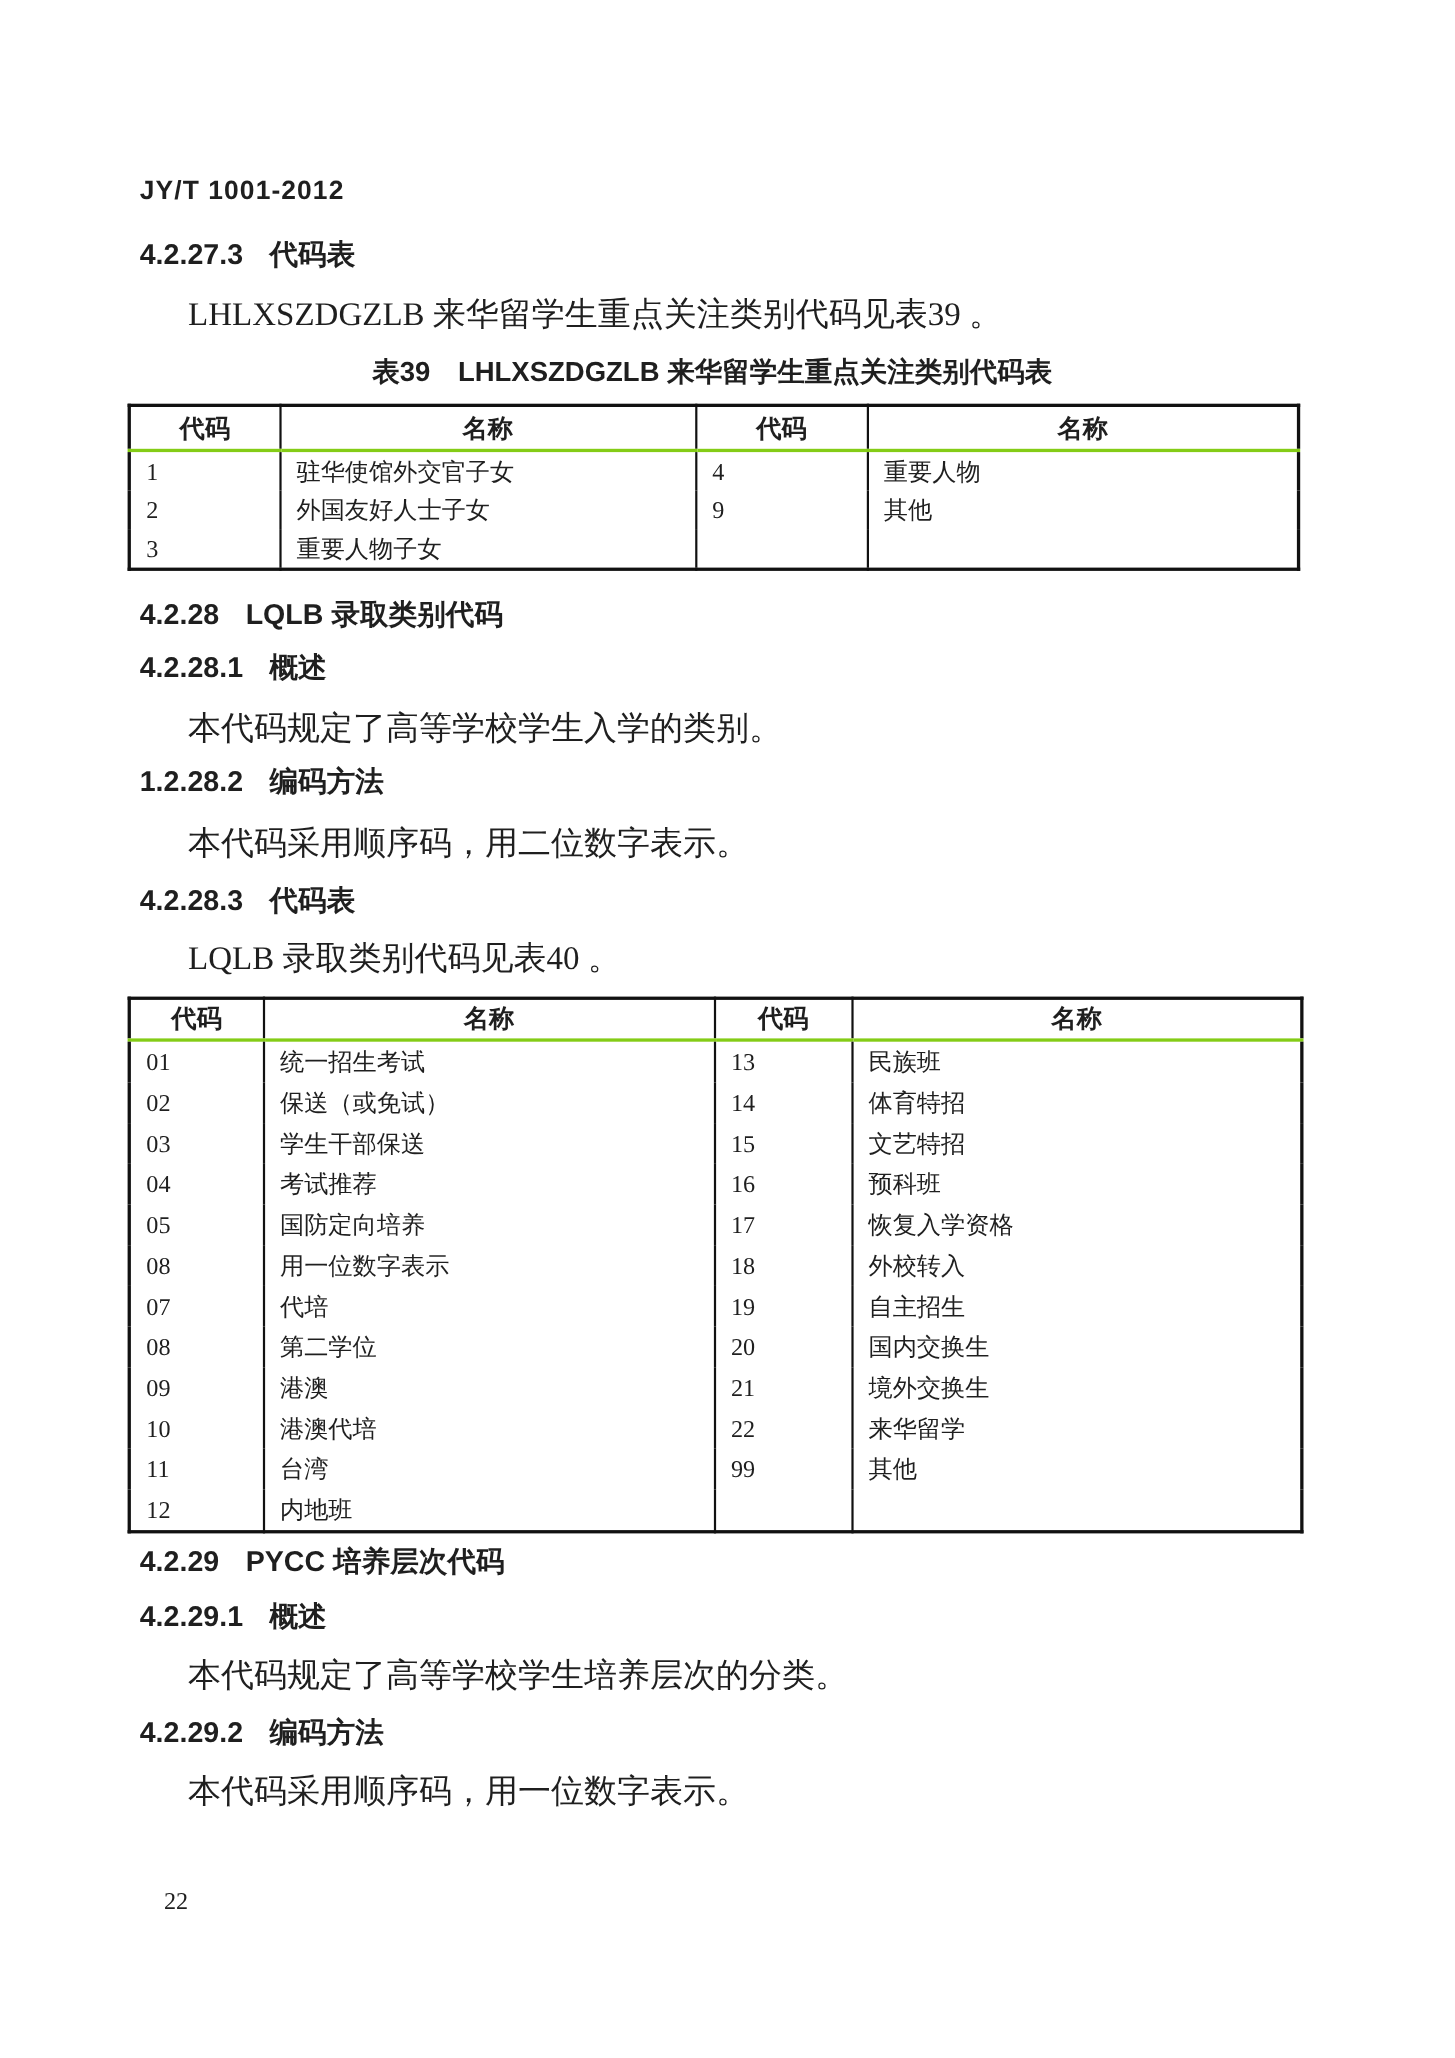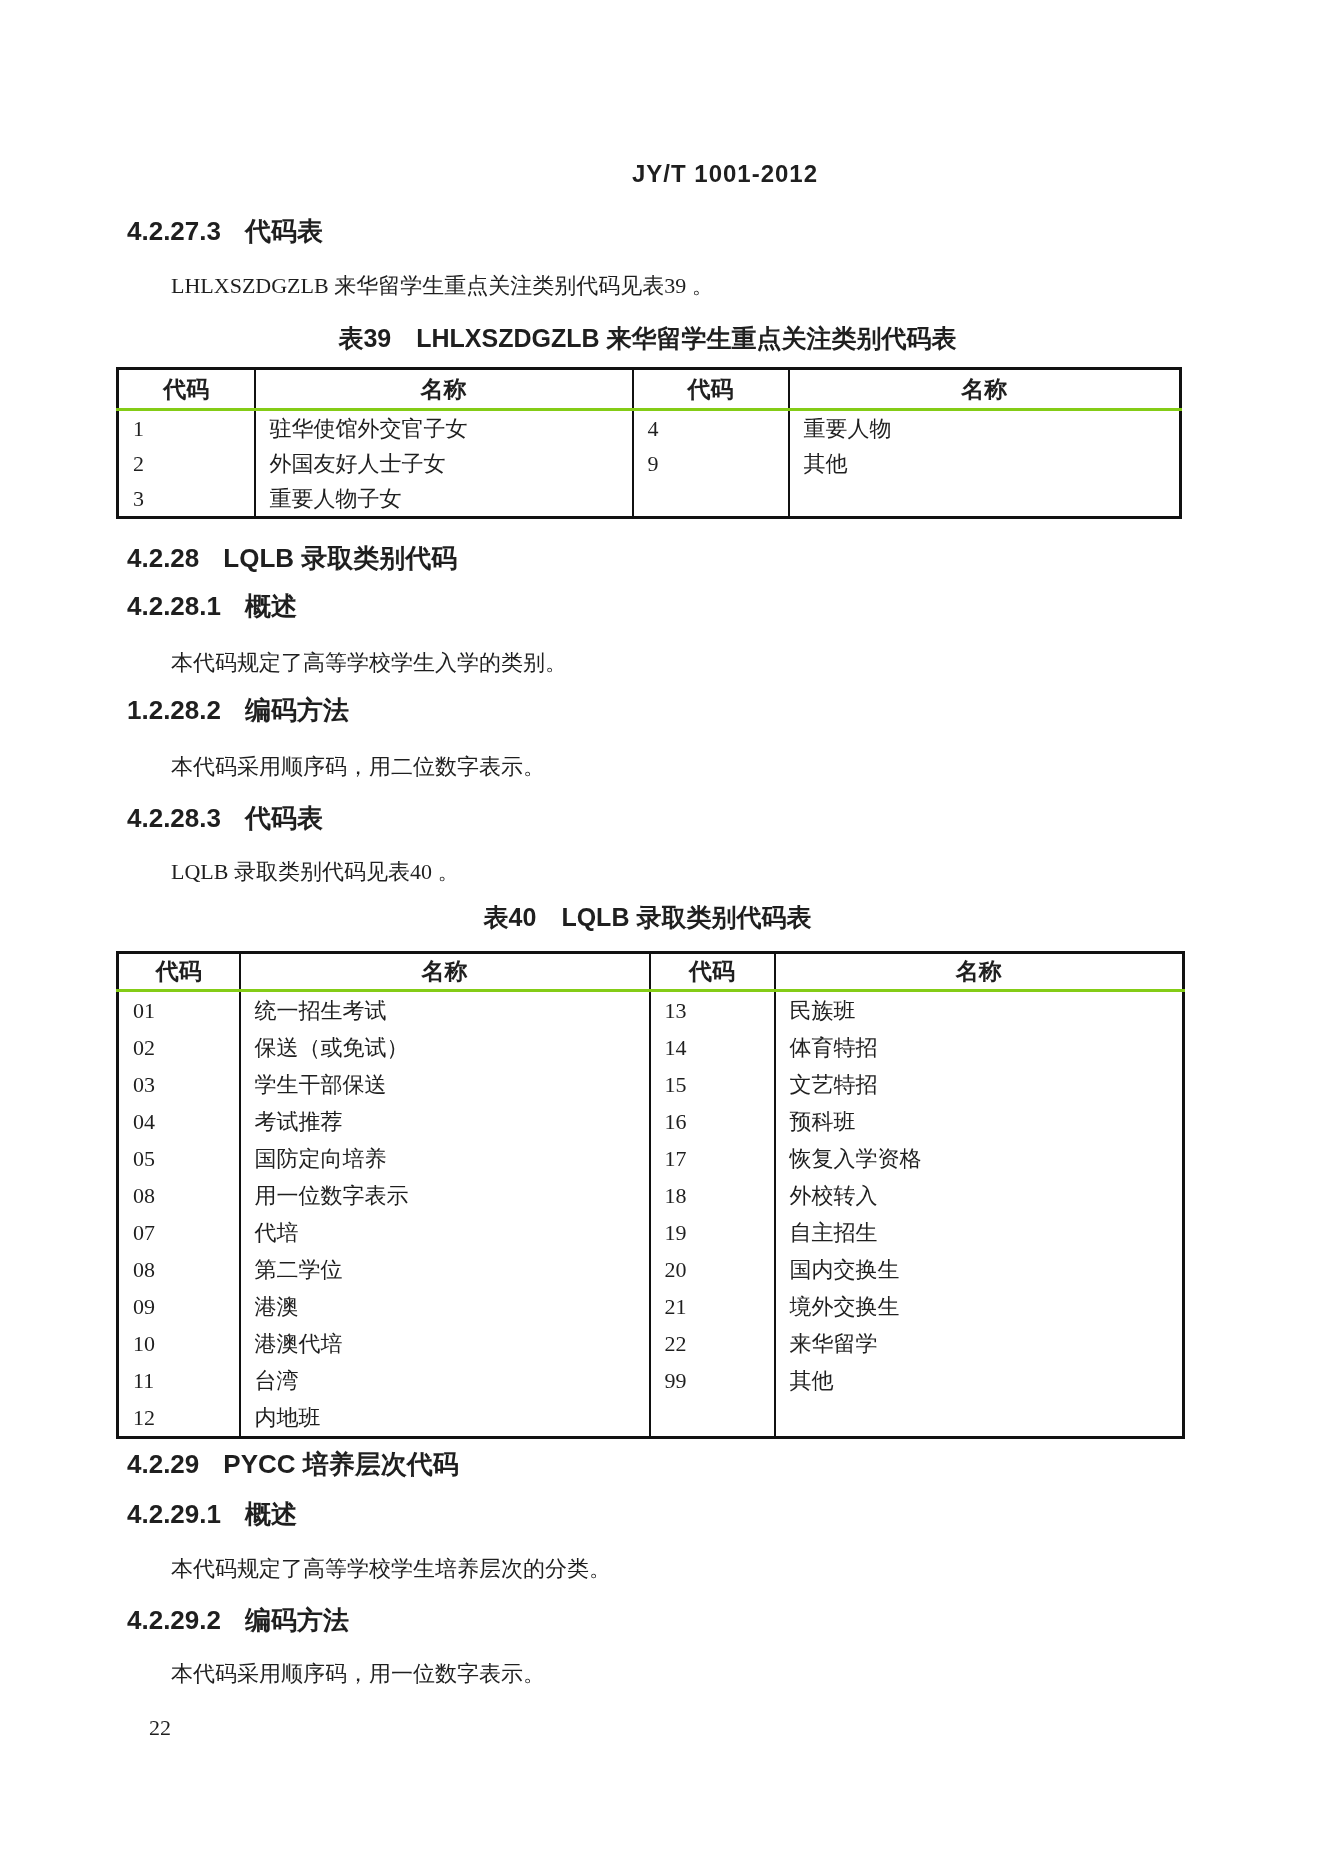--- a/index.html
+++ b/index.html
@@ -17,31 +17,30 @@
     box-sizing:border-box;
     padding:160px 0 0 127px;
     width:100%;
   }
   .doc-code{
     font-family:"Liberation Sans","DejaVu Sans",sans-serif;
     font-weight:700;
     font-size:24px;
     line-height:27px;
     letter-spacing:1px;
-    text-align:center;
   }
   .heading{
     font-family:"Liberation Sans","DejaVu Sans",sans-serif;
     font-weight:700;
     font-size:26px;
     line-height:27px;
   }
   .heading .num{margin-right:24px;}
   .para{
-    font-size:22px;
+    font-size:30px;
     line-height:27px;
     text-indent:44px;
     margin:0;
   }
   .caption{
     font-family:"Liberation Sans","DejaVu Sans",sans-serif;
     font-weight:700;
     font-size:25px;
     line-height:26px;
     width:1063px;
@@ -166,21 +165,20 @@
     </div>
 
     <p class="para" style="margin-top:29px">本代码采用顺序码，用二位数字表示。</p>
 
     <div class="heading" style="margin-top:25px">
       <span class="num">4.2.28.3</span><span class="ttl">代码表</span>
     </div>
 
     <p class="para" style="margin-top:26px">LQLB 录取类别代码见表40 。</p>
 
-    <div class="caption" style="margin-top:19px">表40　LQLB 录取类别代码表</div>
 
     <table class="codes t40" style="margin-top:21px">
       <colgroup>
           <col>
           <col>
           <col>
           <col>
         </colgroup>
     <thead>
           <tr>

